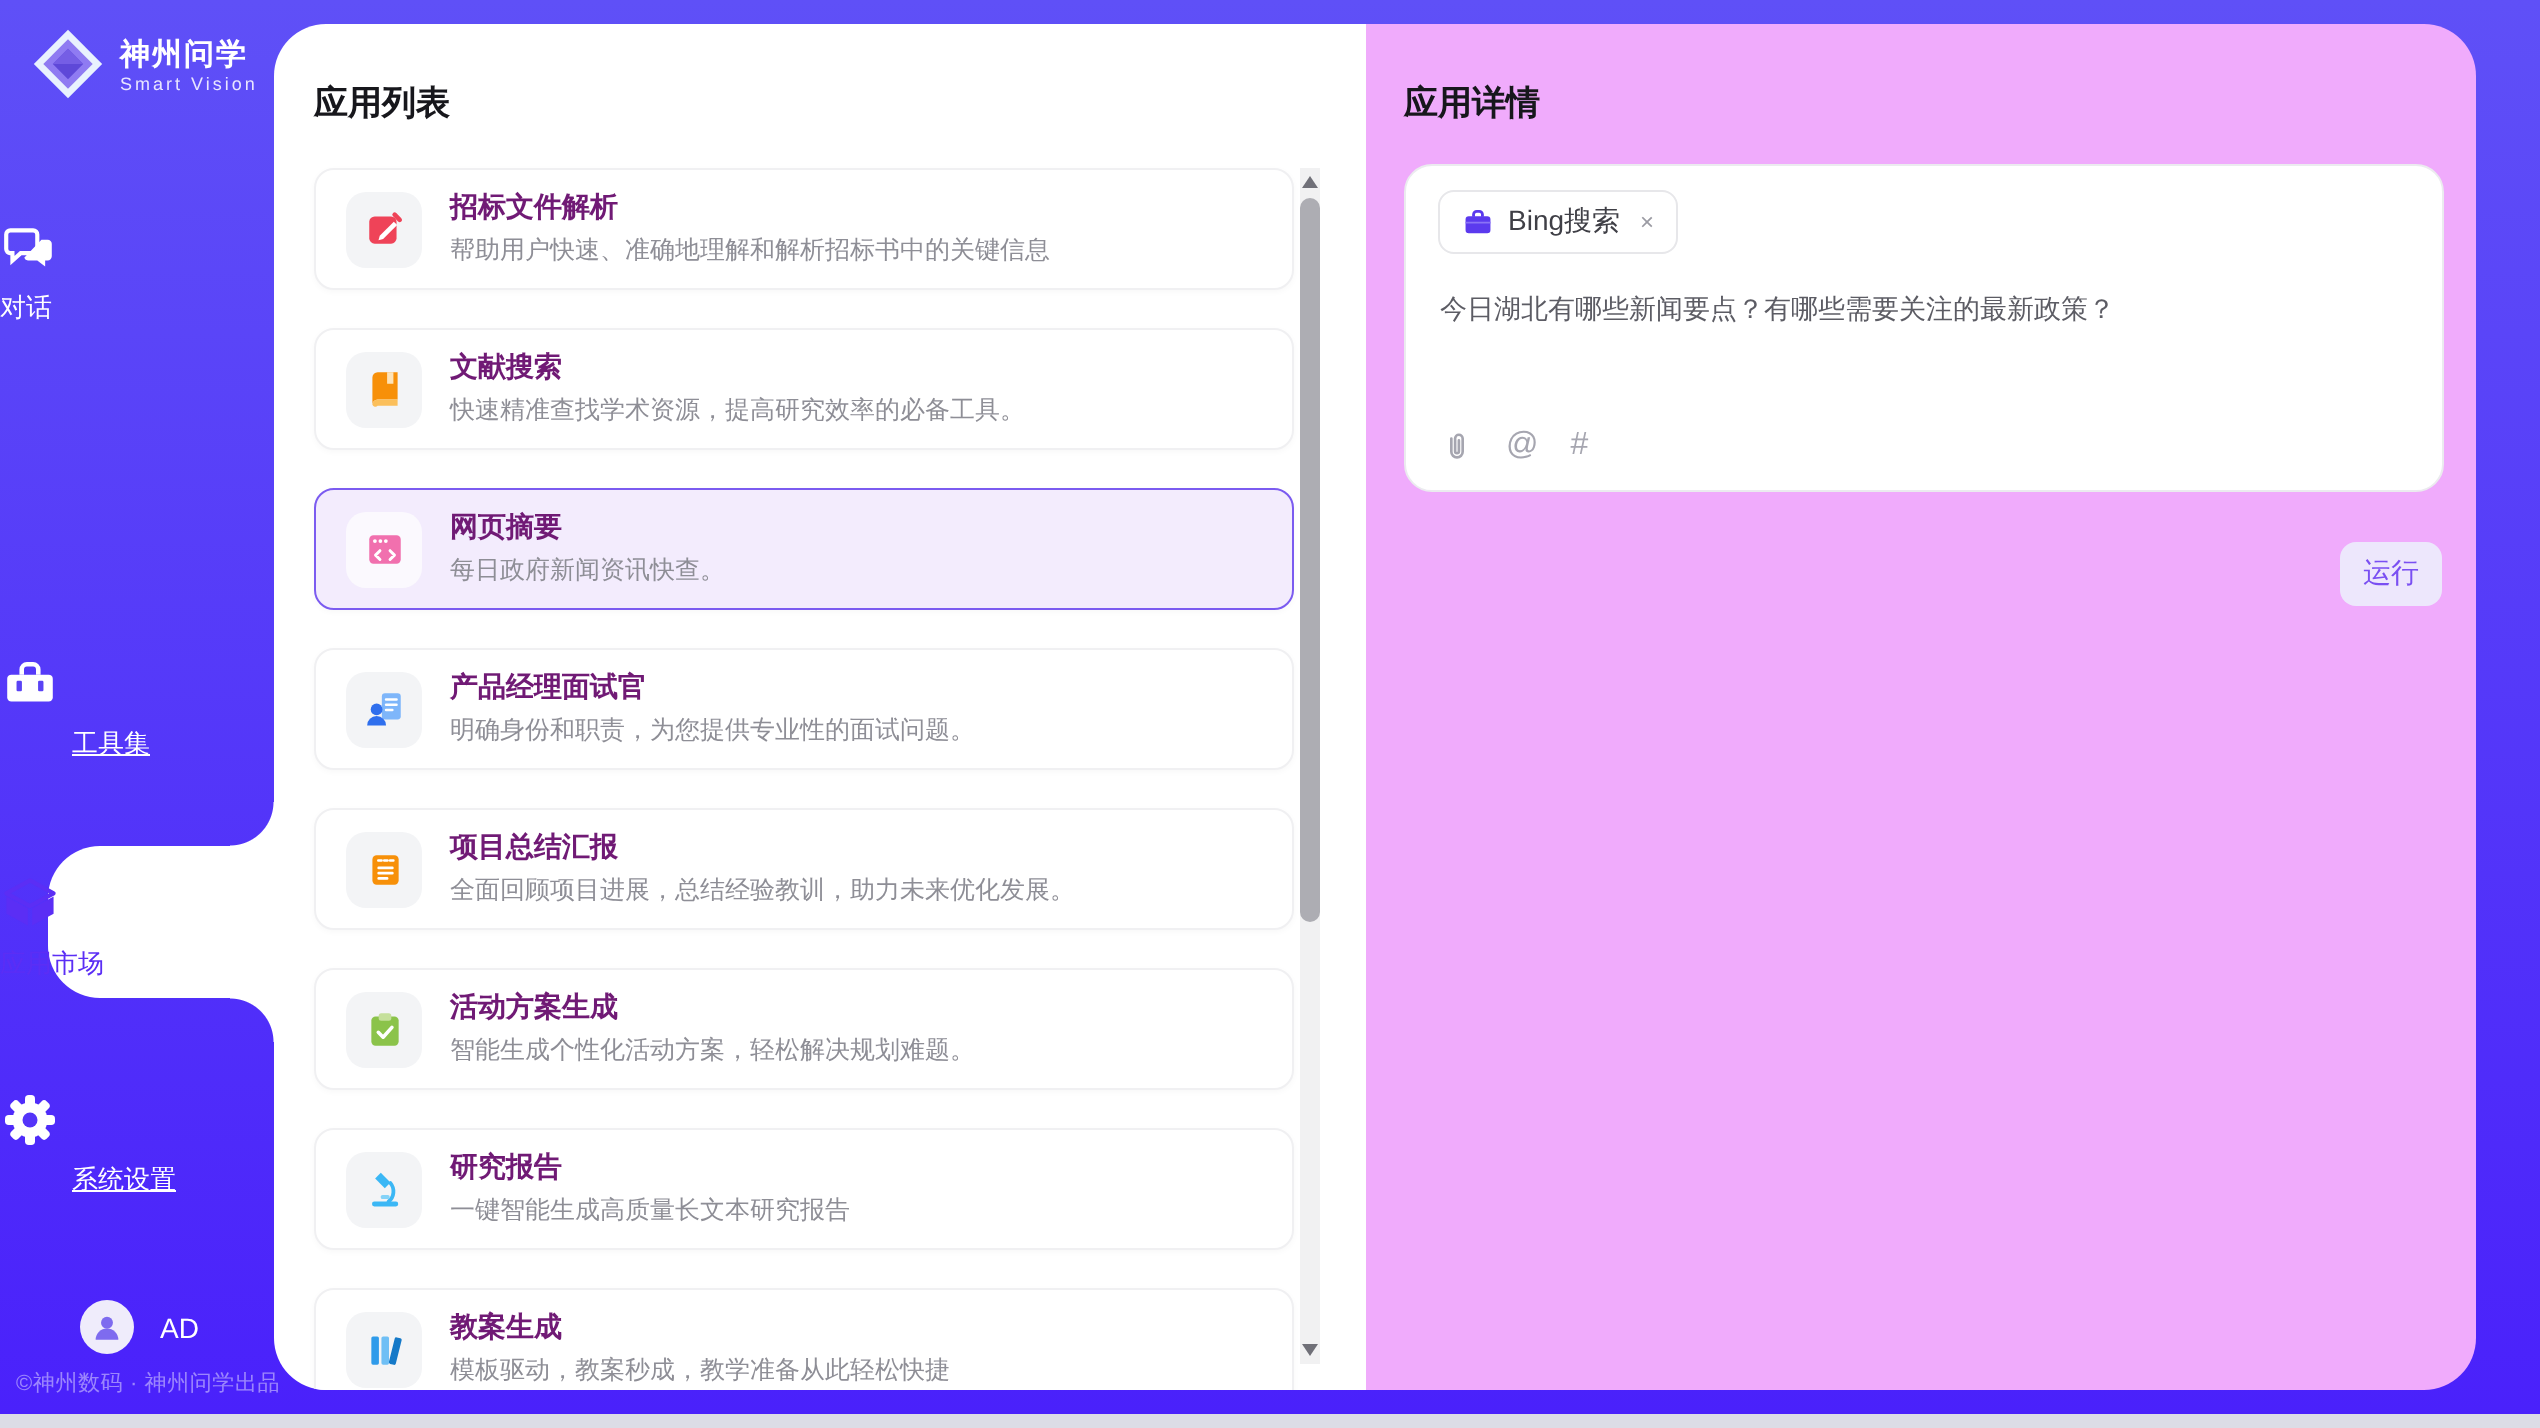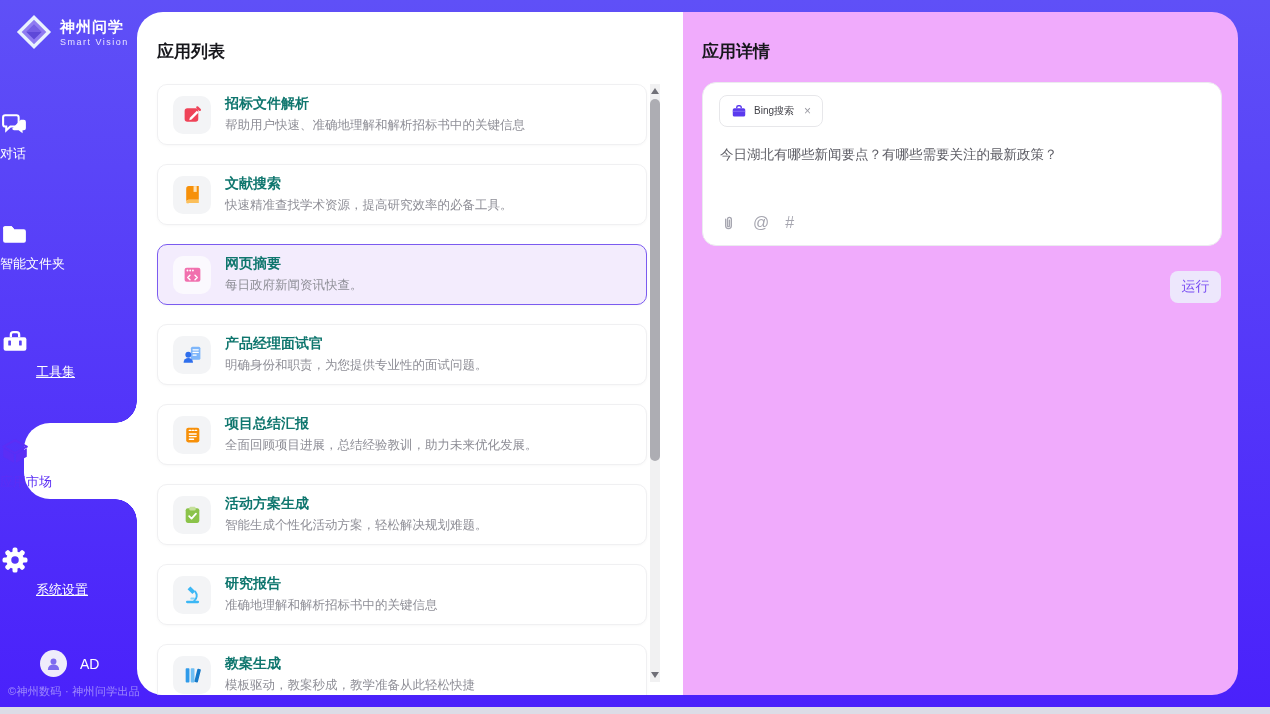--- a/index.html
+++ b/index.html
@@ -63,41 +63,41 @@
     display:flex; align-items:center; gap:14px; height:61px; margin-bottom:19px;
     padding:0 15px; background:#fff; border:1px solid #F0F0F2; border-radius:10px;
     box-shadow:0 1px 3px rgba(0,0,0,0.03); cursor:pointer;
   }
   .card.selected { background:#F3ECFD; border-color:#7B5BF0; }
   .card-icon {
     width:38px; height:38px; flex:none; border-radius:10px; background:#F3F4F6;
     display:flex; align-items:center; justify-content:center;
   }
   .card.selected .card-icon { background:#FBF9FE; }
-  .card-title { font-size:14px; font-weight:bold; color:#0f766e; margin-bottom:4px; }
+  .card-title { font-size:14px; font-weight:bold; color:#701a75; margin-bottom:4px; }
   .card-desc { font-size:12.5px; color:#8E8E96; white-space:nowrap; }
   
   .scrollbar {
     position:absolute; right:23px; top:72px; width:10px; height:598px; background:#F1F1F2;
   }
   .scroll-arrow { position:absolute; left:1px; width:0; height:0; border-left:4px solid transparent; border-right:4px solid transparent; }
   .scroll-arrow.up { top:4px; border-bottom:6px solid #707078; }
   .scroll-arrow.down { bottom:4px; border-top:6px solid #707078; }
   .scroll-thumb { position:absolute; left:0; top:15px; width:10px; height:362px; background:#ADADB3; border-radius:5px; }
   
   .prompt-card {
     position:absolute; left:19px; top:70px; width:520px; height:164px;
     background:#fff; border:1px solid #EBEBEF; border-radius:14px;
   }
   .tool-tag {
     position:absolute; left:16px; top:12px; height:32px;
     display:inline-flex; align-items:center; gap:7px; padding:0 11px;
     border:1px solid #E7E7EA; border-radius:8px; background:#fff; cursor:pointer;
   }
-  .tag-label { font-size:10px; color:#3F3F46; }
+  .tag-label { font-size:14px; color:#3F3F46; }
   .tag-close { font-size:12px; color:#9B9BA3; margin-left:3px; cursor:pointer; }
   .prompt-text { position:absolute; left:17px; top:62px; right:20px; font-size:13.5px; color:#5C5C64; line-height:1.5; }
   .attach-row { position:absolute; left:17px; bottom:13px; display:flex; align-items:center; gap:16px; }
   .attach-glyph { font-size:16px; color:#A6A6B0; cursor:pointer; }
   .run-btn {
     position:absolute; left:487px; top:259px; width:51px; height:32px;
     background:#EDE7FC; color:#7A4FF2; font-size:14px; border:none; border-radius:8px;
     display:flex; align-items:center; justify-content:center; cursor:pointer;
   }
   .bottom-strip { position:absolute; left:0; top:707px; width:1270px; height:7px; background:#DCDCE6; }
@@ -124,27 +124,20 @@
   <div class="bubble"></div>
 
   <div class="nav-item" style="top:110px;">
     <svg width="29" height="29" viewBox="0 0 28 28">
       <path d="M3 7a2 2 0 0 1 2-2h11a2 2 0 0 1 2 2v7a2 2 0 0 1-2 2H10l-4 3.6V16H5a2 2 0 0 1-2-2z" fill="none" stroke="#fff" stroke-width="2"></path>
       <path d="M20 9.5h3a2 2 0 0 1 2 2v6a2 2 0 0 1-2 2h-1.2v3l-3.8-3h-4.5a2 2 0 0 1-1.8-1.3" fill="#fff"></path>
     </svg>
     <span class="nav-label">对话</span>
   </div>
 
-  <div class="nav-item" style="top:220px;">
-    <svg width="29" height="29" viewBox="0 0 28 28">
-      <path d="M3 8a2 2 0 0 1 2-2h6.2l2.6 3H23a2 2 0 0 1 2 2v9a2 2 0 0 1-2 2H5a2 2 0 0 1-2-2z" fill="#fff"></path>
-      <path d="M3 8a2 2 0 0 1 2-2h6.2l2.6 3H3.8z" fill="#fff"></path>
-    </svg>
-    <span class="nav-label">智能文件夹</span>
-  </div>
 
   <div class="nav-item underlined" style="top:328px;">
     <svg width="30" height="29" viewBox="0 0 28 28">
       <path d="M10 9V6.5A2.5 2.5 0 0 1 12.5 4h3A2.5 2.5 0 0 1 18 6.5V9" stroke="#fff" stroke-width="2.2" fill="none"></path>
       <rect x="3" y="9" width="22" height="13" rx="2" fill="#fff"></rect>
       <rect x="7.5" y="12" width="2.6" height="5" rx="0.6" fill="#5A43F5"></rect>
       <rect x="17.9" y="12" width="2.6" height="5" rx="0.6" fill="#5A43F5"></rect>
     </svg>
     <span class="nav-label">工具集</span>
   </div>
@@ -283,21 +276,21 @@
         <div class="card-icon">
           <svg width="21" height="21" viewBox="0 0 20 20">
             <path d="M8 2.3l4.6 4.6-2.7 2.7L5.3 5z" fill="#3BB7F5"></path>
             <path d="M12.6 7.2a6.2 6.2 0 0 1-.9 8.8" stroke="#3BB7F5" stroke-width="1.8" fill="none" stroke-linecap="round"></path>
             <rect x="8" y="12.8" width="4.2" height="2" rx="0.8" fill="#85D3F8"></rect>
             <rect x="3.8" y="16" width="12.5" height="2.3" rx="1.1" fill="#3BB7F5"></rect>
           </svg>
         </div>
         <div>
           <div class="card-title">研究报告</div>
-          <div class="card-desc">准确地理解和解析招标书中的关键信息</div>
+          <div class="card-desc">一键智能生成高质量长文本研究报告</div>
         </div>
       </div>
 
       <div class="card">
         <div class="card-icon">
           <svg width="21" height="21" viewBox="0 0 20 20">
             <rect x="3.5" y="4" width="3.6" height="13.5" rx="0.8" fill="#2F9BEA"></rect>
             <rect x="8.3" y="4" width="3.6" height="13.5" rx="0.8" fill="#6FBFF5"></rect>
             <rect x="13.2" y="4.5" width="3.4" height="13" rx="0.8" fill="#1579C8" transform="rotate(14 14.9 11)"></rect>
           </svg>

